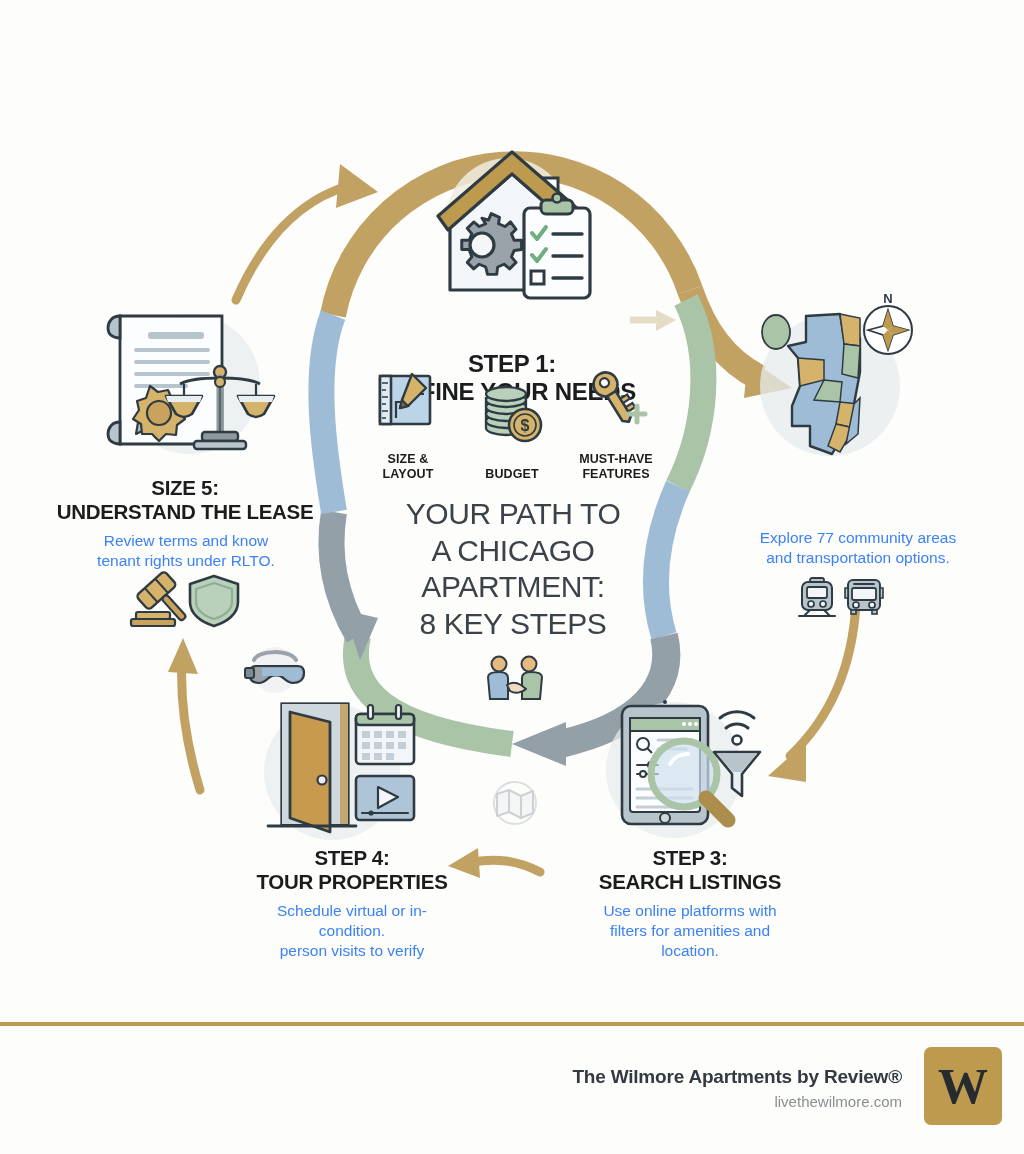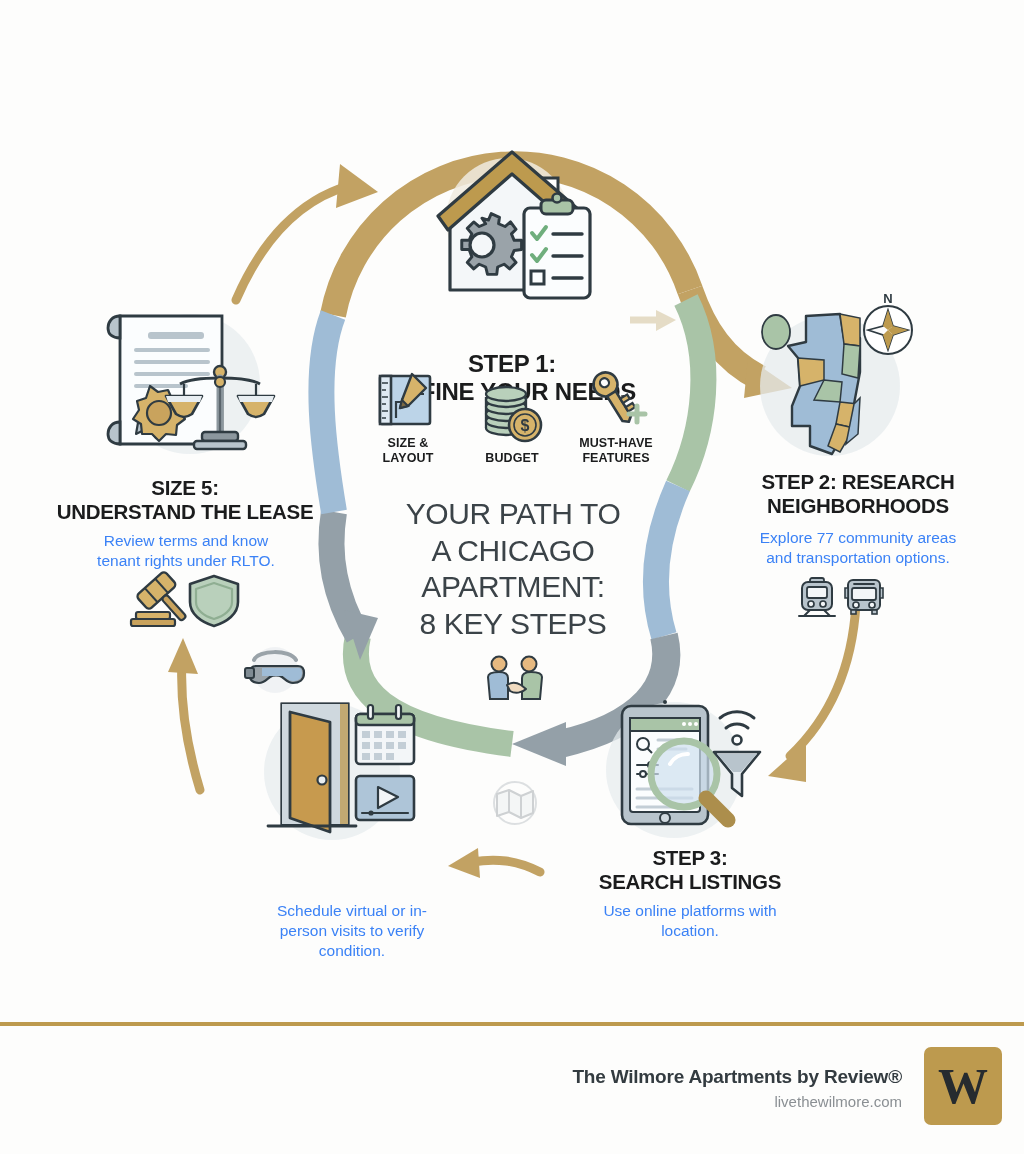--- a/index.html
+++ b/index.html
@@ -32,21 +32,21 @@
   }
 
   
   #step1-head { left: 352px; top: 313px; width: 320px; font-size: 24px; margin-top: 37px; }
   #step1-icons {
     left: 360px; top: 368px; width: 304px;
     display: flex; justify-content: space-between; align-items: flex-end;
   }
   .s1-item { width: 96px; text-align: center; }
   .s1-cap {
-    margin-top: 6px; font-size: 12.5px; font-weight: 700;
+    margin-top: 22px; font-size: 12.5px; font-weight: 700;
     color: #1b1c1d; line-height: 1.2; letter-spacing: 0.1px;
   }
 
   
   #step2-head { left: 712px; top: 470px; width: 292px; font-size: 20.5px; }
   #step2-body { left: 712px; top: 528px; width: 292px; }
 
   
   #step3-head { left: 566px; top: 846px; width: 248px; font-size: 20.5px; text-align: center; }
   #step3-body { left: 566px; top: 901px; width: 248px; }
@@ -259,24 +259,20 @@
     <g transform="translate(140,36)">
       <circle cx="0" cy="0" r="24" fill="#ffffff" stroke="#2f3b42" stroke-width="2"></circle>
       <polygon points="0,-20 5,-4 20,0 5,5 0,20 -5,5 -20,0 -5,-4" fill="#fbfbfb" stroke="#2f3b42" stroke-width="1.6"></polygon>
       <polygon points="0,-20 5,-4 0,0 -5,-4" fill="#bd9a4e"></polygon>
       <polygon points="0,20 -5,5 0,0 5,5" fill="#bd9a4e"></polygon>
       <polygon points="20,0 5,5 0,0 5,-4" fill="#bd9a4e"></polygon>
       <text x="0" y="-27" text-anchor="middle" font-size="13" font-weight="700" fill="#2f3b42" font-family="'Liberation Sans',sans-serif">N</text>
     </g>
   </svg>
 
-  <div class="abs step-head" id="step2-head">
-    <div>STEP 2: RESEARCH</div>
-    <div>NEIGHBORHOODS</div>
-  </div>
   <div class="abs step-body" id="step2-body">
     <div>Explore 77 community areas</div>
     <div>and transportation options.</div>
   </div>
 
   <svg class="abs" style="left:794px;top:572px;" width="96" height="50" viewBox="0 0 96 50">
     <g>
       <rect x="16" y="6" width="14" height="5" rx="2" fill="#b8c4cc" stroke="#2f3b42" stroke-width="1.8"></rect>
       <rect x="8" y="10" width="30" height="28" rx="6" fill="#b8c4cc" stroke="#2f3b42" stroke-width="2"></rect>
       <rect x="13" y="15" width="20" height="11" rx="2" fill="#f3f6f8" stroke="#2f3b42" stroke-width="1.8"></rect>
@@ -343,20 +339,21 @@
       <path d="M121 62 L161 62 L145 80 L137 80 Z" fill="#b8c4cc"></path>
     </g>
   </svg>
 
   <div class="abs step-head" id="step3-head">
     <div>STEP 3:</div>
     <div>SEARCH LISTINGS</div>
   </div>
   <div class="abs step-body" id="step3-body">
     <div>Use online platforms with</div>
+    <div>filters for amenities and</div>
     <div>location.</div>
   </div>
 
   <svg class="abs" style="left:252px;top:692px;" width="176" height="150" viewBox="0 0 176 150">
     <circle cx="80" cy="80" r="68" fill="#e6ebee" opacity="0.72"></circle>
     <g>
       <rect x="30" y="12" width="66" height="120" fill="#cfd8de" stroke="#2f3b42" stroke-width="2.8"></rect>
       <rect x="30" y="12" width="66" height="120" fill="none" stroke="#2f3b42" stroke-width="2.8"></rect>
       <path d="M30 12 L96 12 L96 132 L30 132 Z" fill="#cfd8de"></path>
       <path d="M88 12 L96 12 L96 132 L88 132 Z" fill="#bd9a4e" fill-opacity="0.75"></path>
@@ -392,24 +389,28 @@
   </svg>
 
   <svg class="abs" style="left:240px;top:644px;" width="70" height="52" viewBox="0 0 70 52">
     <circle cx="35" cy="26" r="23" fill="#eceff1" opacity="0.8"></circle>
     <path d="M14 16 C18 6 50 5 56 16" fill="none" stroke="#9aa3a9" stroke-width="4" stroke-linecap="round"></path>
     <path d="M16 22 L58 22 C62 22 64 25 64 29 C64 36 59 39 53 39 C48 39 45 35 42 33 C39 31 33 31 30 33 C27 35 24 39 19 39 C13 39 9 36 9 29 C9 25 12 22 16 22 Z" fill="#9aa3a9" stroke="#2f3b42" stroke-width="2.2" stroke-linejoin="round"></path>
     <path d="M22 24 L58 24 C61 24 62 26 62 29 C62 35 58 37 53 37 C49 37 46 34 43 32 L22 32 Z" fill="#9fbcd6"></path>
     <rect x="5" y="24" width="9" height="10" rx="2" fill="#7f8b93" stroke="#2f3b42" stroke-width="2"></rect>
   </svg>
 
+  <div class="abs step-head" id="step4-head">
+    <div>STEP 4:</div>
+    <div>TOUR PROPERTIES</div>
+  </div>
   <div class="abs step-body" id="step4-body">
     <div>Schedule virtual or in-</div>
+    <div>condition.</div>
     <div>person visits to verify</div>
-    <div>condition.</div>
   </div>
 
   <svg class="abs" style="left:98px;top:292px;" width="178" height="176" viewBox="0 0 178 176">
     <circle cx="92" cy="92" r="70" fill="#e6ebee" opacity="0.72"></circle>
     <g>
       <path d="M22 24 L124 24 L124 152 L22 152 Z" fill="#fbfdfe" stroke="#2f3b42" stroke-width="2.8"></path>
       <path d="M22 24 C14 24 10 30 10 36 C10 42 14 46 22 46 L22 24 Z" fill="#b8c4cc" stroke="#2f3b42" stroke-width="2.8"></path>
       <path d="M22 130 C14 130 10 136 10 142 C10 148 14 152 22 152 L22 130 Z" fill="#b8c4cc" stroke="#2f3b42" stroke-width="2.8"></path>
       <rect x="50" y="40" width="56" height="7" rx="3" fill="#b8c4cc"></rect>
       <g stroke="#b8c4cc" stroke-width="4" stroke-linecap="round">

